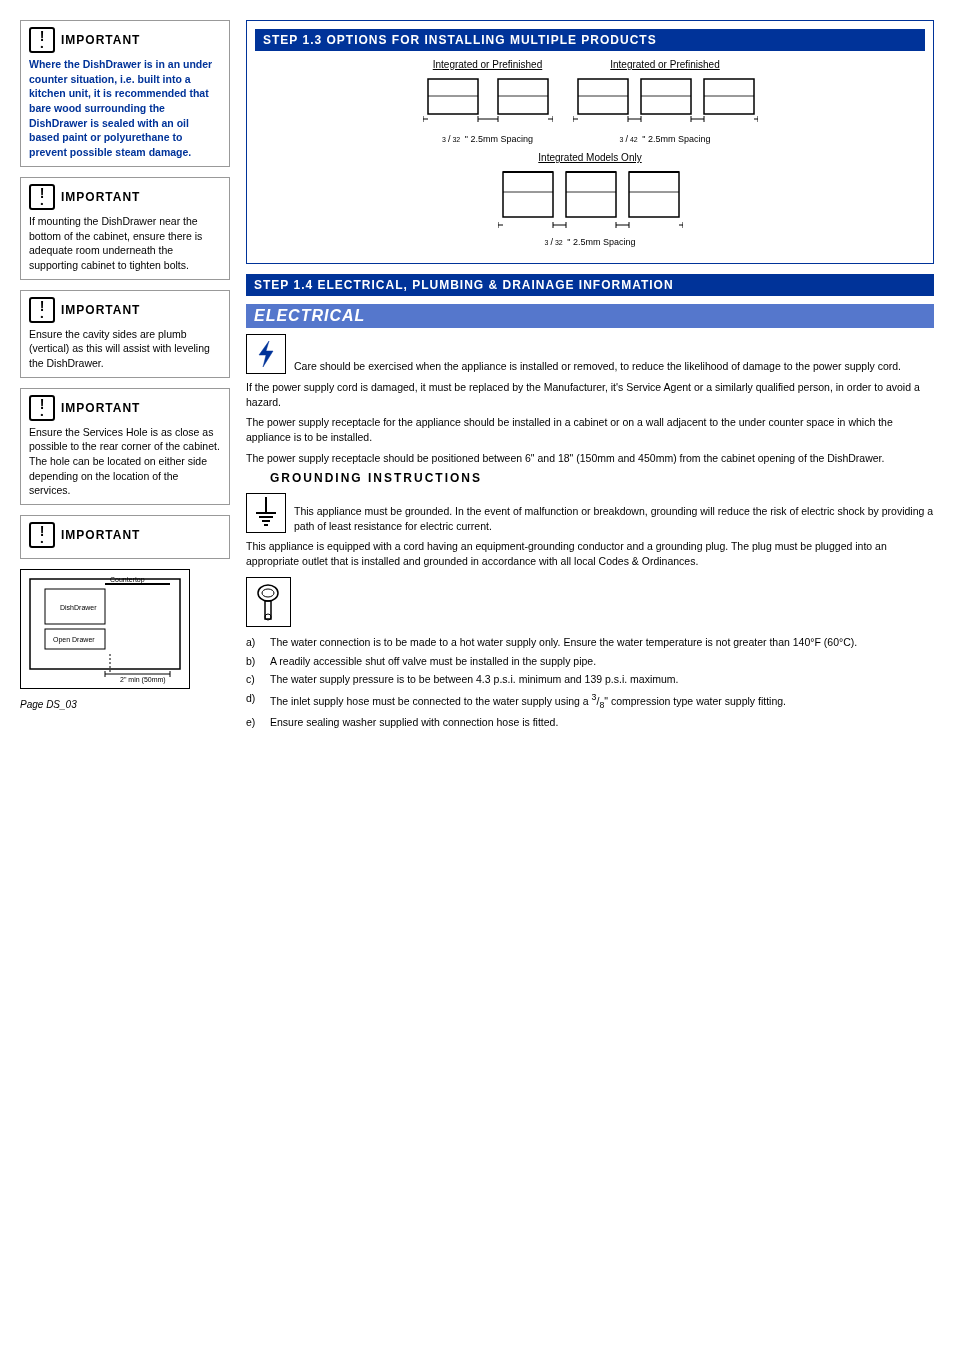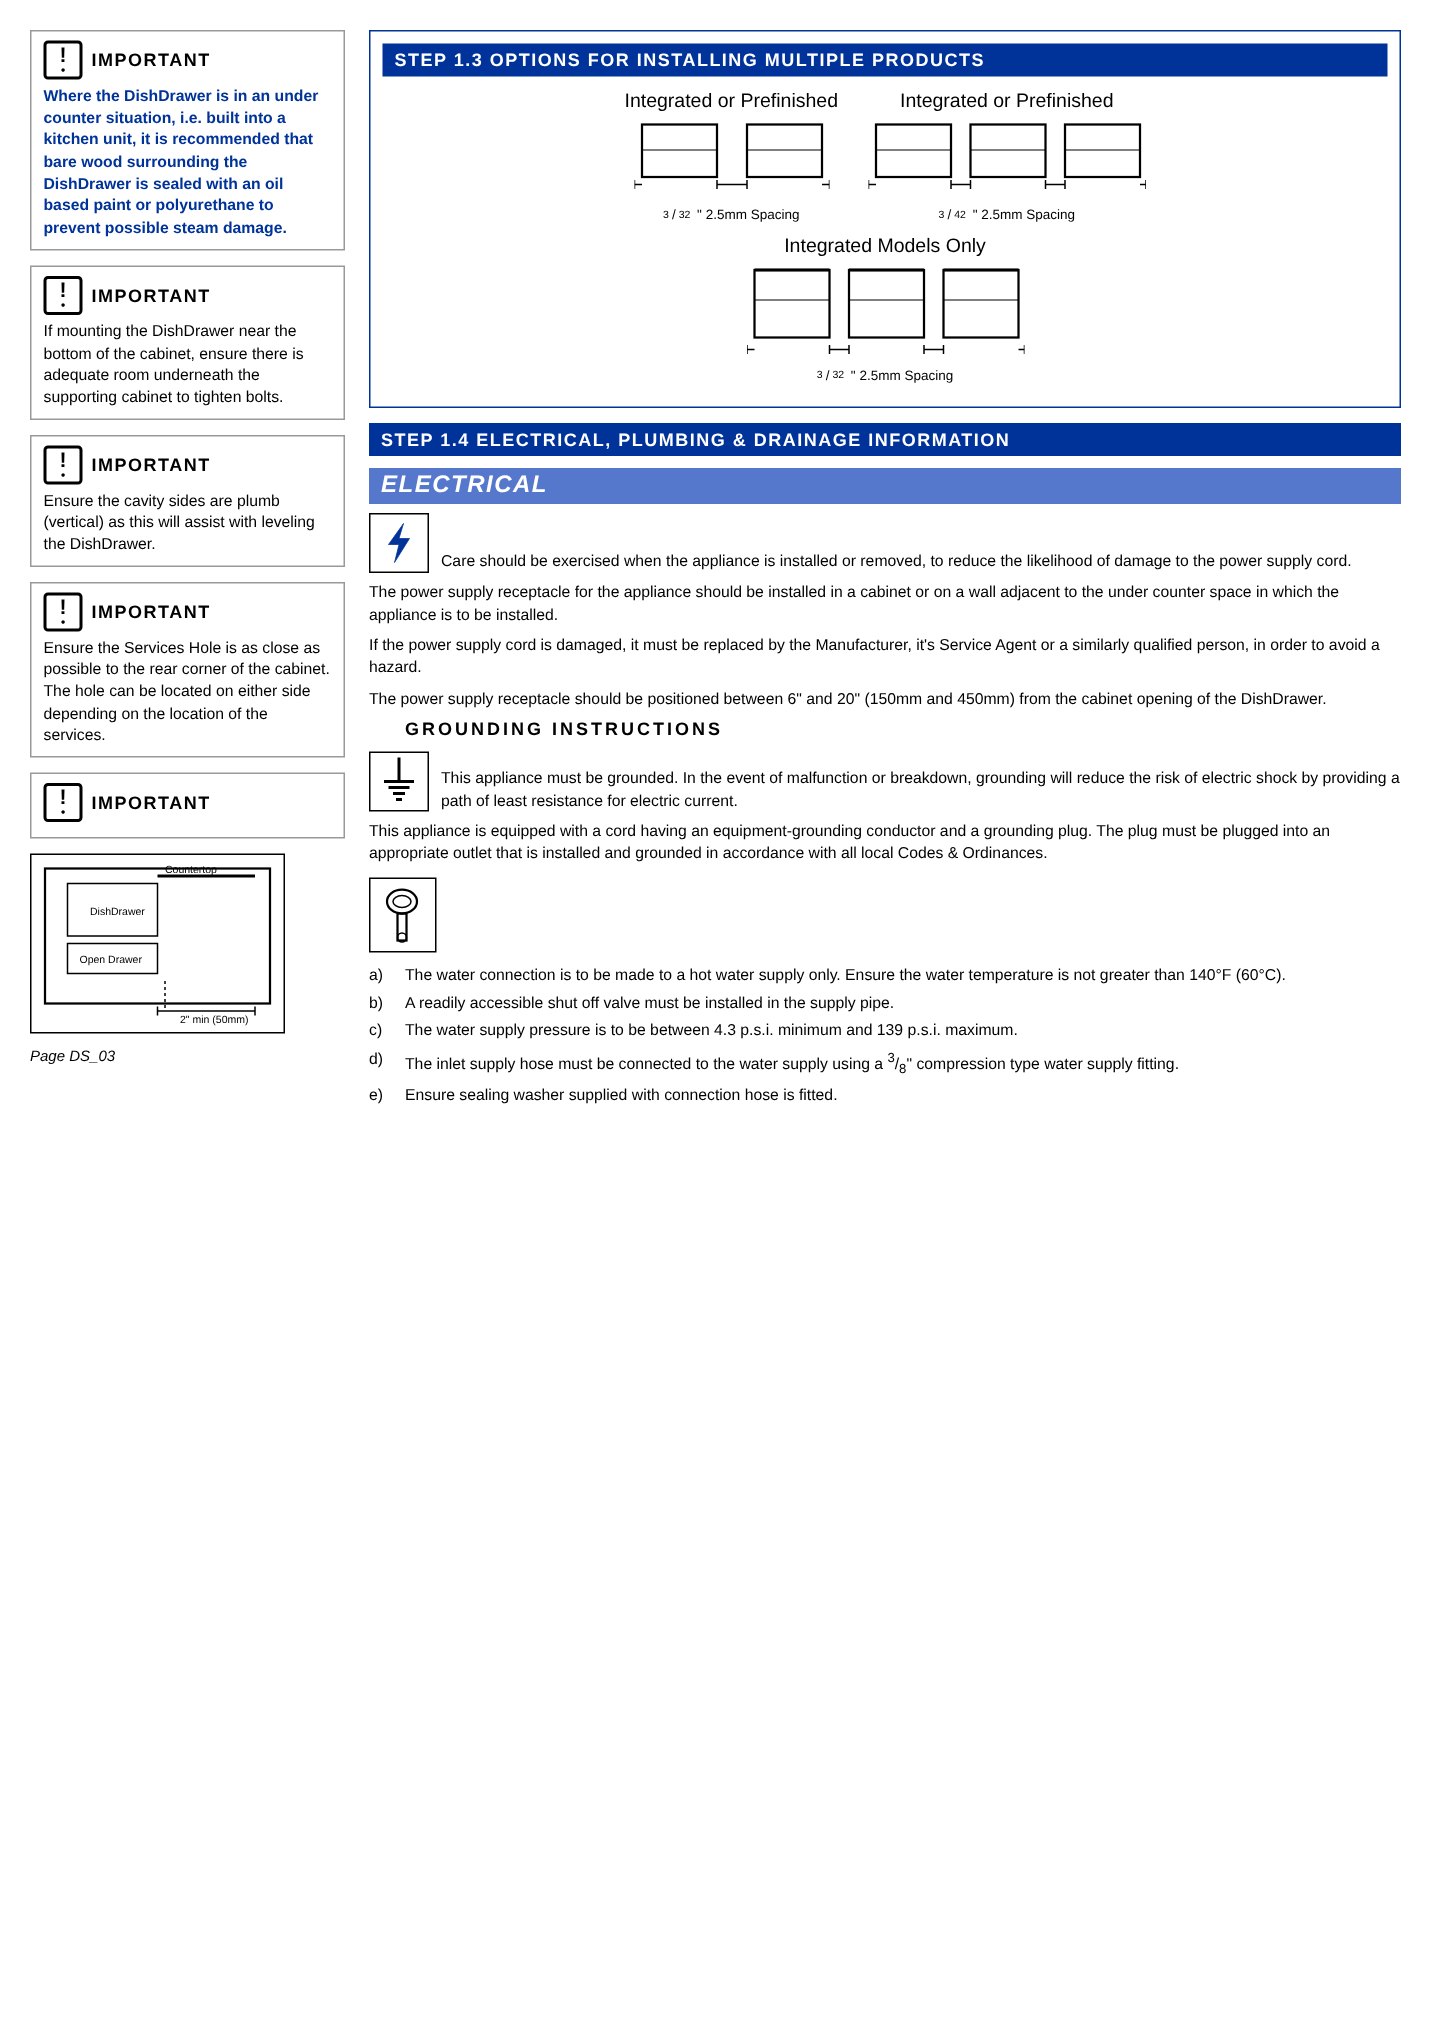--- a/index.html
+++ b/index.html
@@ -79,23 +79,24 @@
       gap: 20px;
       justify-content: center;
       margin-bottom: 8px;
     }
     .diagram-section {
       display: flex;
       flex-direction: column;
       align-items: center;
     }
     .diagram-label {
-      font-size: 13px;
+      font-size: 10px;
       margin-bottom: 4px;
       text-align: center;
+      text-decoration: underline;
     }
     .spacing-line {
       display: flex;
       align-items: center;
       gap: 2px;
       font-size: 9px;
     }
     .info-row {
       display: flex;
       gap: 8px;
@@ -389,23 +390,23 @@
 
       <div class="info-row">
         <div class="info-icon-box">
           <svg width="22" height="30" viewBox="0 0 22 30">
             <polygon points="14,2 4,16 11,16 8,28 18,12 11,12" fill="#003399" stroke="#003399" stroke-width="0.5"></polygon>
           </svg>
         </div>
         <p class="info-text">Care should be exercised when the appliance is installed or removed, to reduce the likelihood of damage to the power supply cord.</p>
       </div>
 
+      <p class="paragraph">If the power supply cord is damaged, it must be replaced by the Manufacturer, it's Service Agent or a similarly qualified person, in order to avoid a hazard.</p>
       <p class="paragraph">The power supply receptacle for the appliance should be installed in a cabinet or on a wall adjacent to the under counter space in which the appliance is to be installed.</p>
-      <p class="paragraph">If the power supply cord is damaged, it must be replaced by the Manufacturer, it's Service Agent or a similarly qualified person, in order to avoid a hazard.</p>
-      <p class="paragraph">The power supply receptacle should be positioned between 6" and 20" (150mm and 450mm) from the cabinet opening of the DishDrawer.</p>
+      <p class="paragraph">The power supply receptacle should be positioned between 6" and 18" (150mm and 450mm) from the cabinet opening of the DishDrawer.</p>
 
       <div class="grounding-section">
         <div class="grounding-label">GROUNDING  INSTRUCTIONS</div>
         <div class="info-row">
           <div class="info-icon-box ground">
             <svg width="30" height="36" viewBox="0 0 30 36">
 
               <line x1="15" y1="2" x2="15" y2="18" stroke="#000" stroke-width="2"></line>
               <line x1="5" y1="18" x2="25" y2="18" stroke="#000" stroke-width="2"></line>
               <line x1="8" y1="22" x2="22" y2="22" stroke="#000" stroke-width="2"></line>

